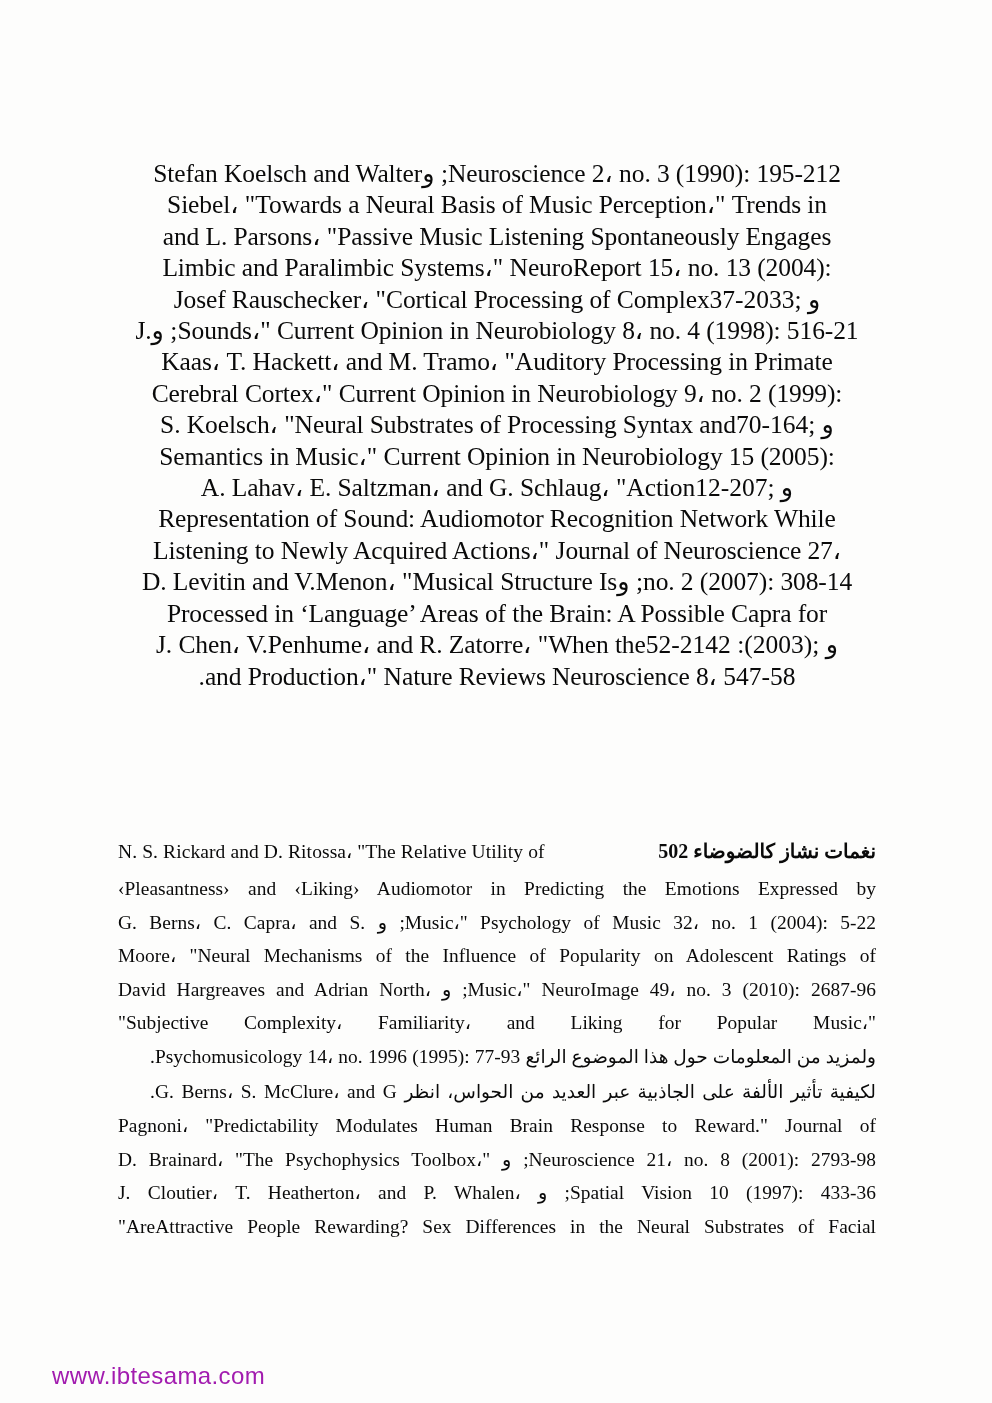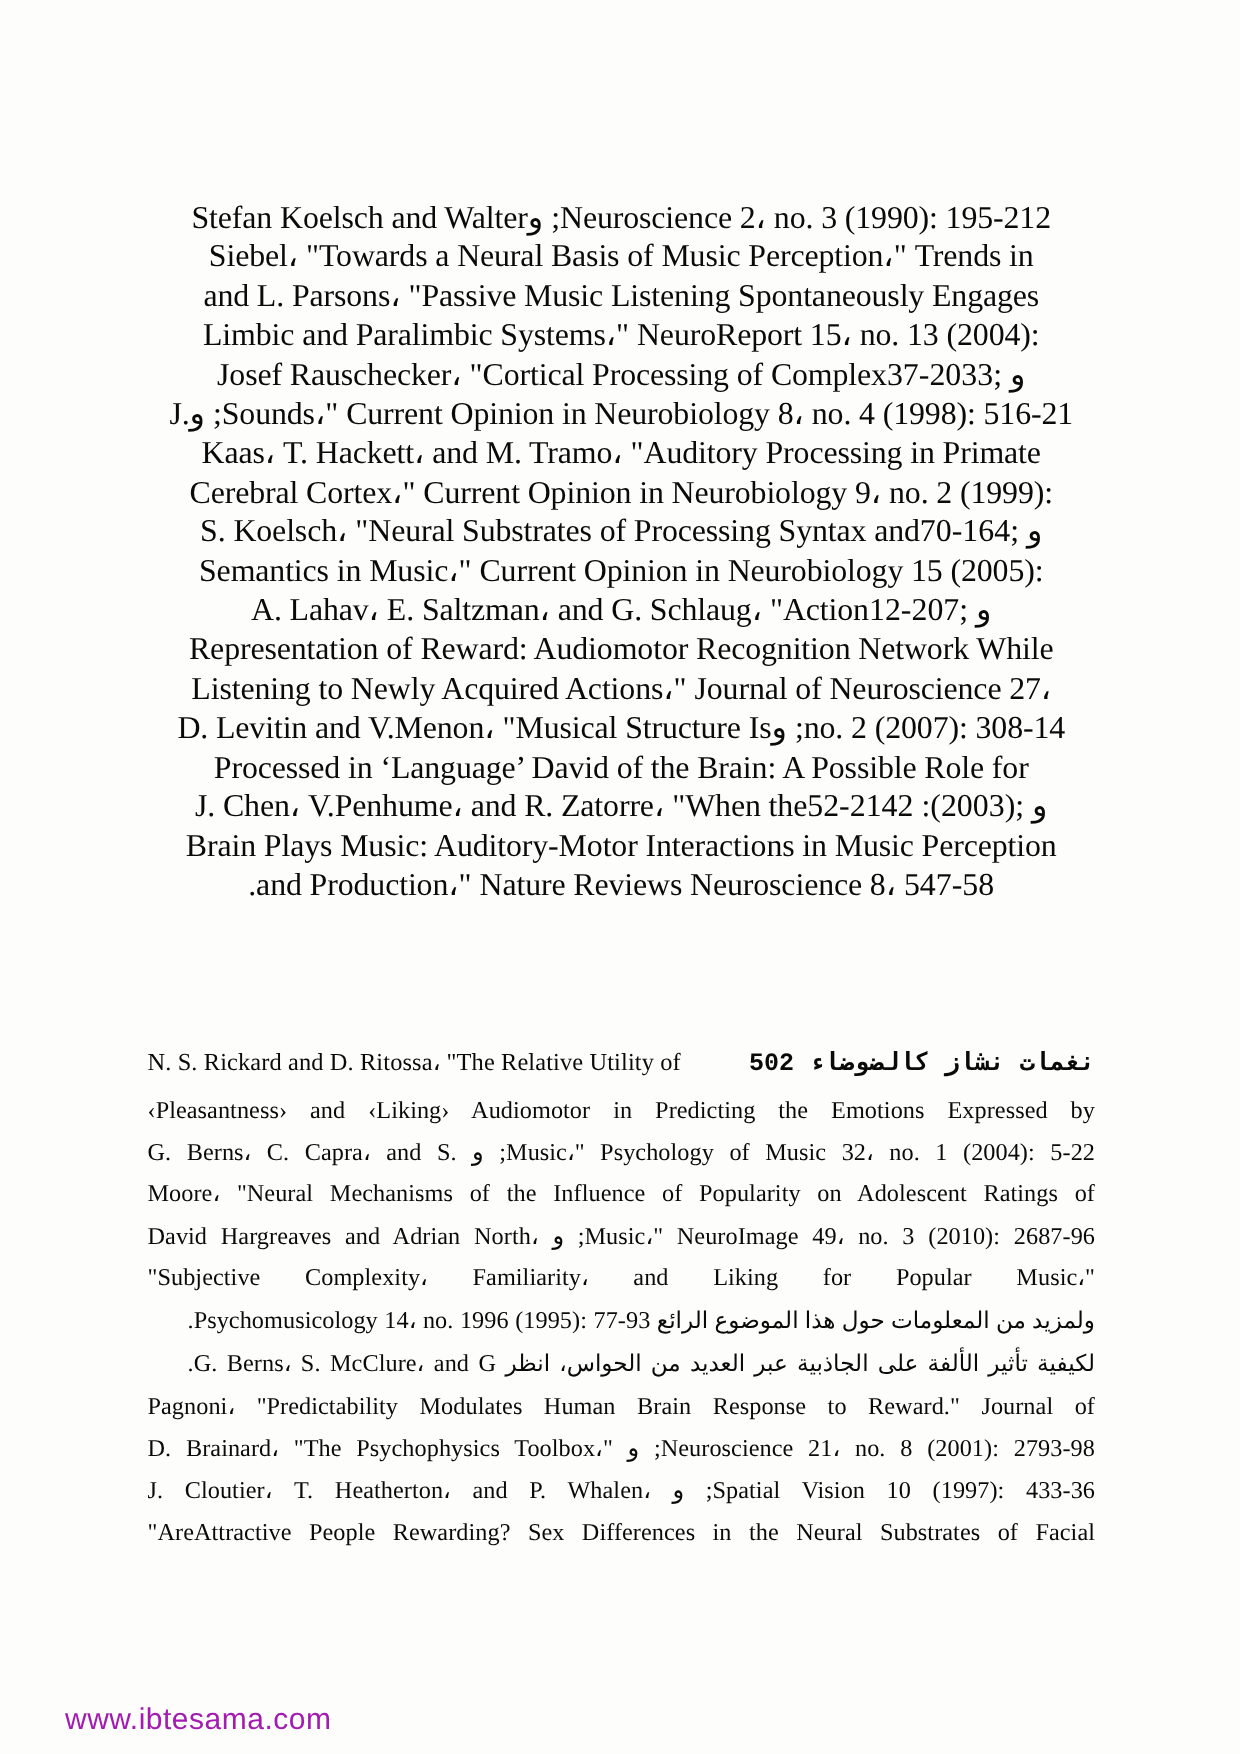--- a/index.html
+++ b/index.html
@@ -56,21 +56,20 @@
   }
   .runhead .lat {
     font-size: 19.5px;
     letter-spacing: 0.1px;
   }
   .runhead .arb {
     font-weight: bold;
     font-size: 20px;
     direction: rtl;
     unicode-bidi: bidi-override;
-    font-family: Liberation Mono, monospace;
   }
 
   
   .block-bot {
     position: absolute;
     left: 118px;
     top: 872px;
     width: 758px;
   }
   .block-bot .ln {
@@ -115,26 +114,25 @@
     <div class="ln">Siebel، "Towards a Neural Basis of Music Perception،" Trends in</div>
     <div class="ln">and L. Parsons، "Passive Music Listening Spontaneously Engages</div>
     <div class="ln">Limbic and Paralimbic Systems،" NeuroReport 15، no. 13 (2004):</div>
     <div class="ln">Josef Rauschecker، "Cortical Processing of Complexو ;2033-37</div>
     <div class="ln">J.و ;Sounds،" Current Opinion in Neurobiology 8، no. 4 (1998): 516-21</div>
     <div class="ln">Kaas، T. Hackett، and M. Tramo، "Auditory Processing in Primate</div>
     <div class="ln">Cerebral Cortex،" Current Opinion in Neurobiology 9، no. 2 (1999):</div>
     <div class="ln">S. Koelsch، "Neural Substrates of Processing Syntax andو ;164-70</div>
     <div class="ln">Semantics in Music،" Current Opinion in Neurobiology 15 (2005):</div>
     <div class="ln">A. Lahav، E. Saltzman، and G. Schlaug، "Actionو ;207-12</div>
-    <div class="ln">Representation of Reward: Audiomotor Recognition Network While</div>
+    <div class="ln">Representation of Sound: Audiomotor Recognition Network While</div>
     <div class="ln">Listening to Newly Acquired Actions،" Journal of Neuroscience 27،</div>
     <div class="ln">D. Levitin and V.Menon، "Musical Structure Isو ;no. 2 (2007): 308-14</div>
-    <div class="ln">Processed in ‘Language’ David of the Brain: A Possible Role for</div>
+    <div class="ln">Processed in ‘Language’ Areas of the Brain: A Possible Capra for</div>
     <div class="ln">J. Chen، V.Penhume، and R. Zatorre، "When theو ;(2003): 2142-52</div>
-    <div class="ln">Brain Plays Music: Auditory-Motor Interactions in Music Perception</div>
     <div class="ln">.and Production،" Nature Reviews Neuroscience 8، 547-58</div>
   </div>
 
   <div class="runhead">
     <span class="lat">N. S. Rickard and D. Ritossa، "The Relative Utility of</span>
     <span class="arb"><span>نغمات نشاز كالضوضاء</span> <span>205</span></span>
   </div>
 
   <div class="block-bot">
     <div class="ln">‹Pleasantness› and ‹Liking› Audiomotor in Predicting the Emotions Expressed by</div>

